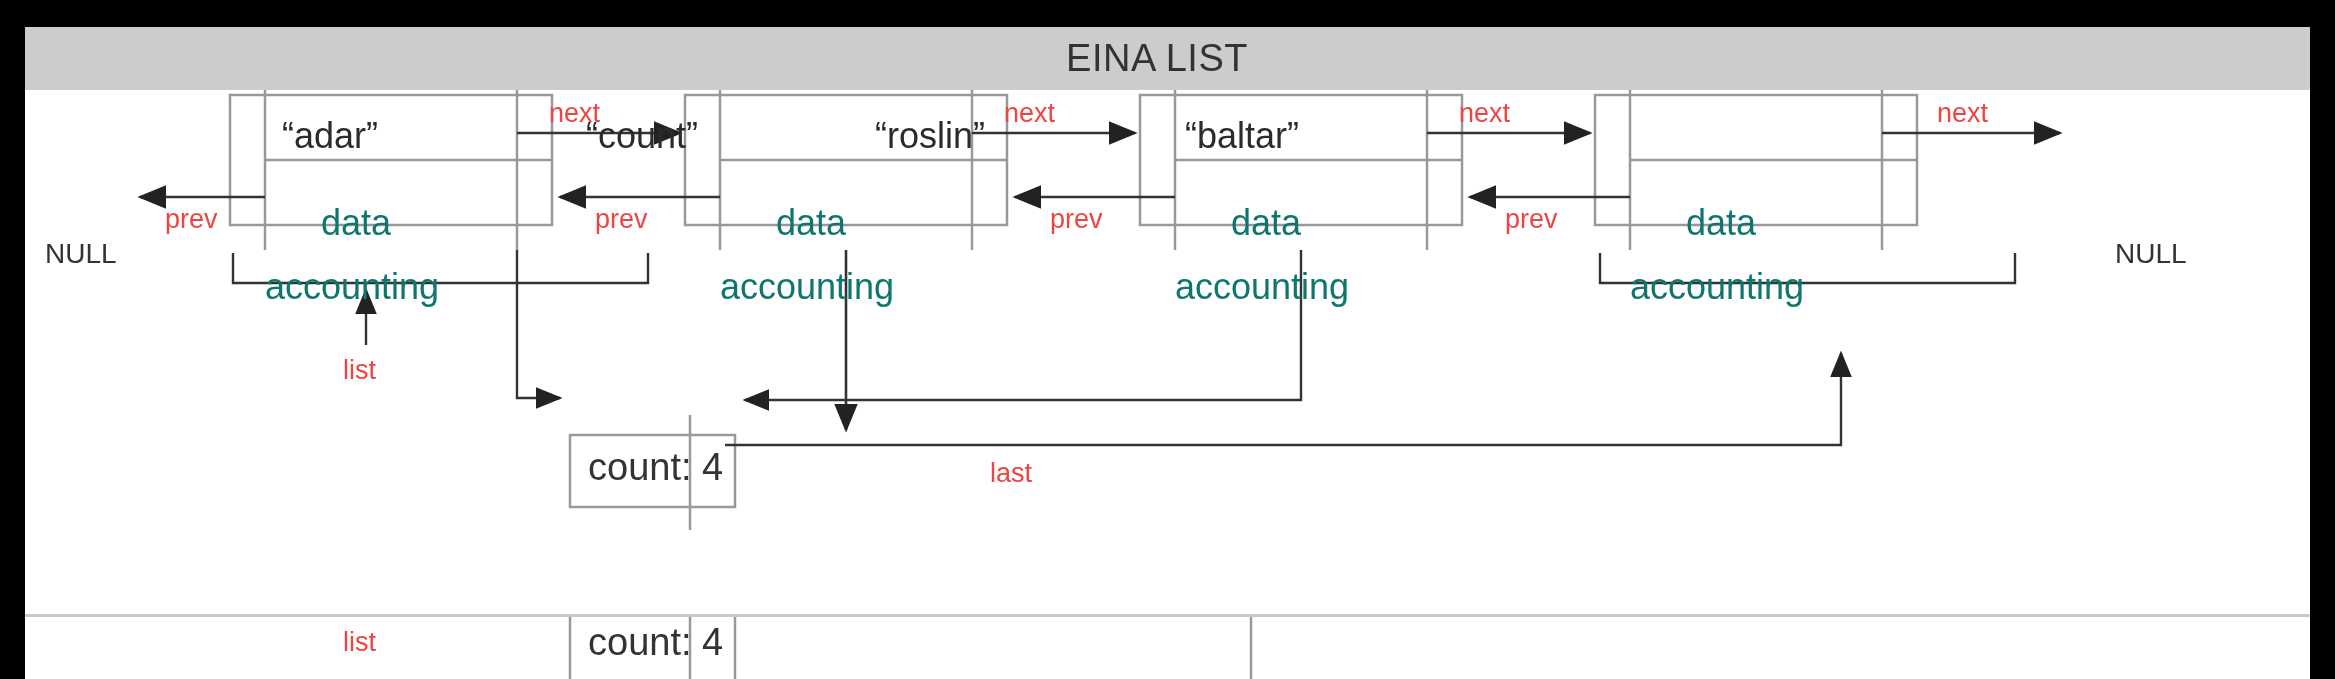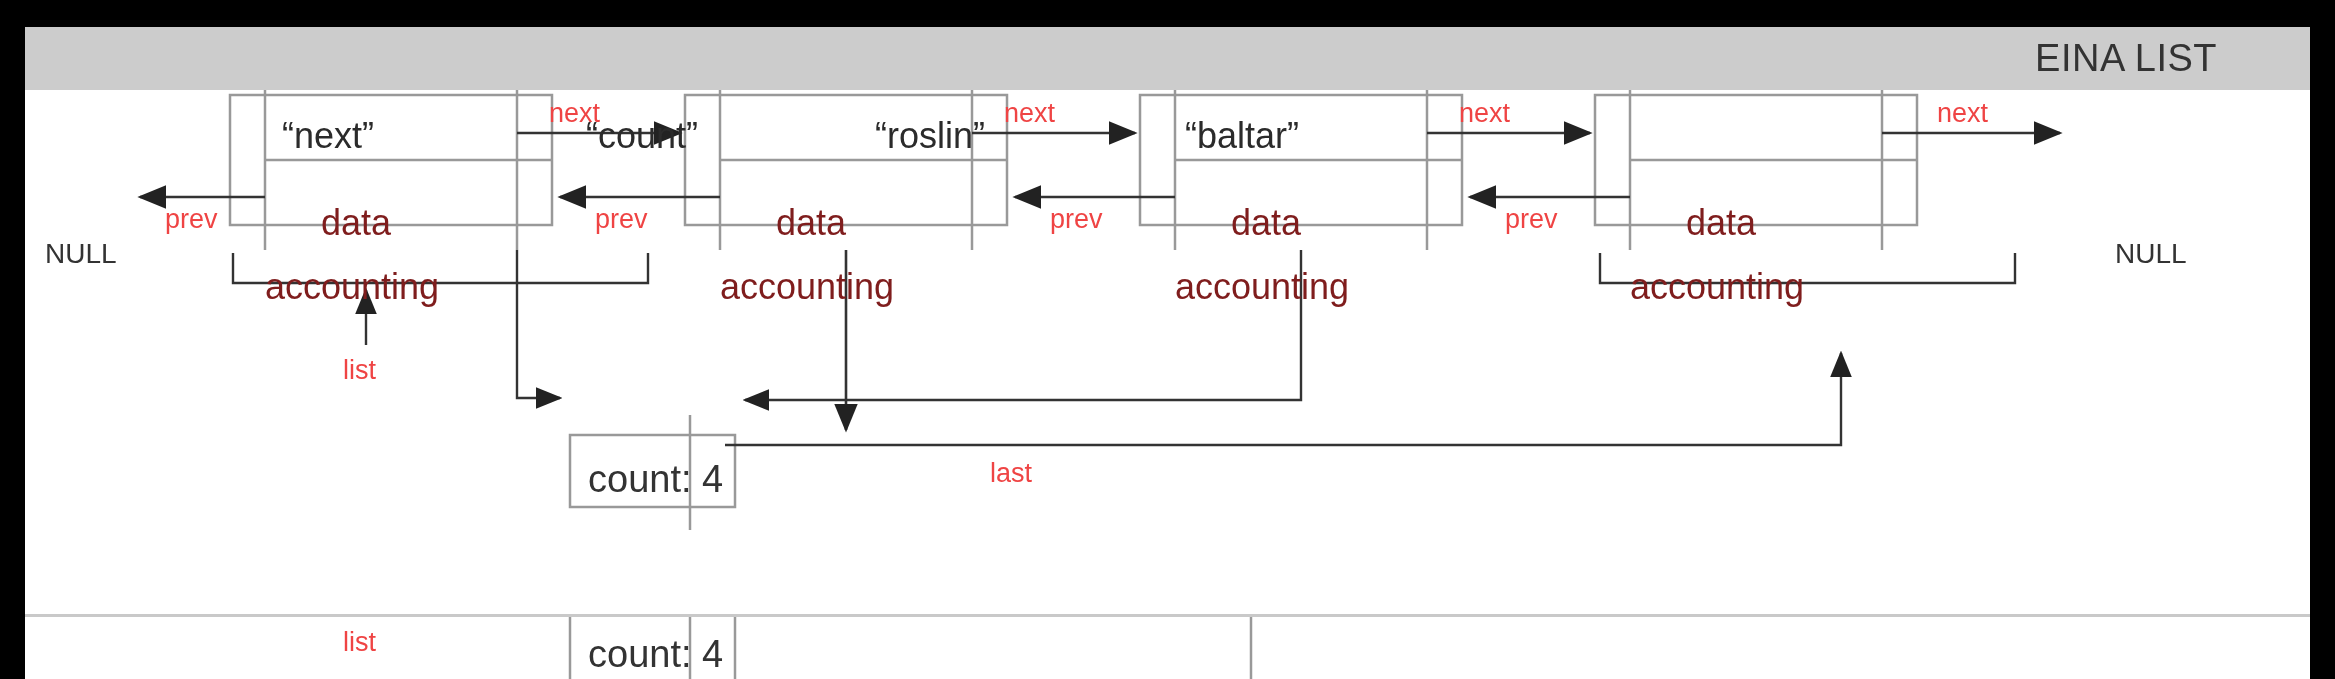--- a/index.html
+++ b/index.html
@@ -32,25 +32,26 @@
     width: 2285px;
     height: 63px;
     background: #cccccc;
   }
   #titlebar .title-text {
     position: absolute;
     left: 0;
     top: 0;
     width: 2192px;
     line-height: 63px;
-    text-align: right;
+    text-align: center;
     font-size: 38px;
     color: #333333;
     letter-spacing: 0.5px;
     white-space: nowrap;
+    padding-left: 36px;
   }
   
   #canvas {
     position: absolute;
     left: 0;
     top: 63px;
     width: 2285px;
     height: 589px;
     background: #ffffff;
   }
@@ -63,34 +64,33 @@
     position: absolute;
     white-space: nowrap;
     color: #333333;
   }
   .node-name {
     font-size: 36px;
     color: #2b2b2b;
   }
   .cell-text {
     font-size: 36px;
-    color: #7f1d1d;
+    color: #0f766e;
   }
   .ptr-label {
     font-size: 27px;
     color: #ef4444;
   }
   .null-label {
     font-size: 28px;
     color: #333333;
   }
   .count-text {
     font-size: 38px;
     color: #333333;
-    margin-top: 12px;
   }
   
   #bottom-sliver {
     position: absolute;
     left: 0;
     top: 587px;
     width: 2285px;
     height: 65px;
     overflow: hidden;
     background: #ffffff;
@@ -186,21 +186,21 @@
 
         <g stroke="#333333" stroke-width="2.4" fill="none">
           <path d="M 700 355 L 1816 355 L 1816 263" marker-end="url(#ah)"></path>
         </g>
 
         <g stroke="#333333" stroke-width="2.4" fill="none">
           <path d="M 1575 163 L 1575 193 L 1990 193 L 1990 163"></path>
         </g>
       </svg>
 
-      <div class="lbl node-name" style="left:257px; top:25px;">“next”</div>
+      <div class="lbl node-name" style="left:257px; top:25px;">“adar”</div>
       <div class="lbl node-name" style="left:561px; top:25px;">“count”</div>
       <div class="lbl node-name" style="left:850px; top:25px;">“roslin”</div>
       <div class="lbl node-name" style="left:1160px; top:25px;">“baltar”</div>
 
       <div class="lbl null-label" style="left:20px; top:148px;">NULL</div>
       <div class="lbl null-label" style="left:2090px; top:148px;">NULL</div>
 
       <div class="lbl cell-text" style="left:296px; top:112px;">data</div>
       <div class="lbl cell-text" style="left:240px; top:176px;">accounting</div>
 

